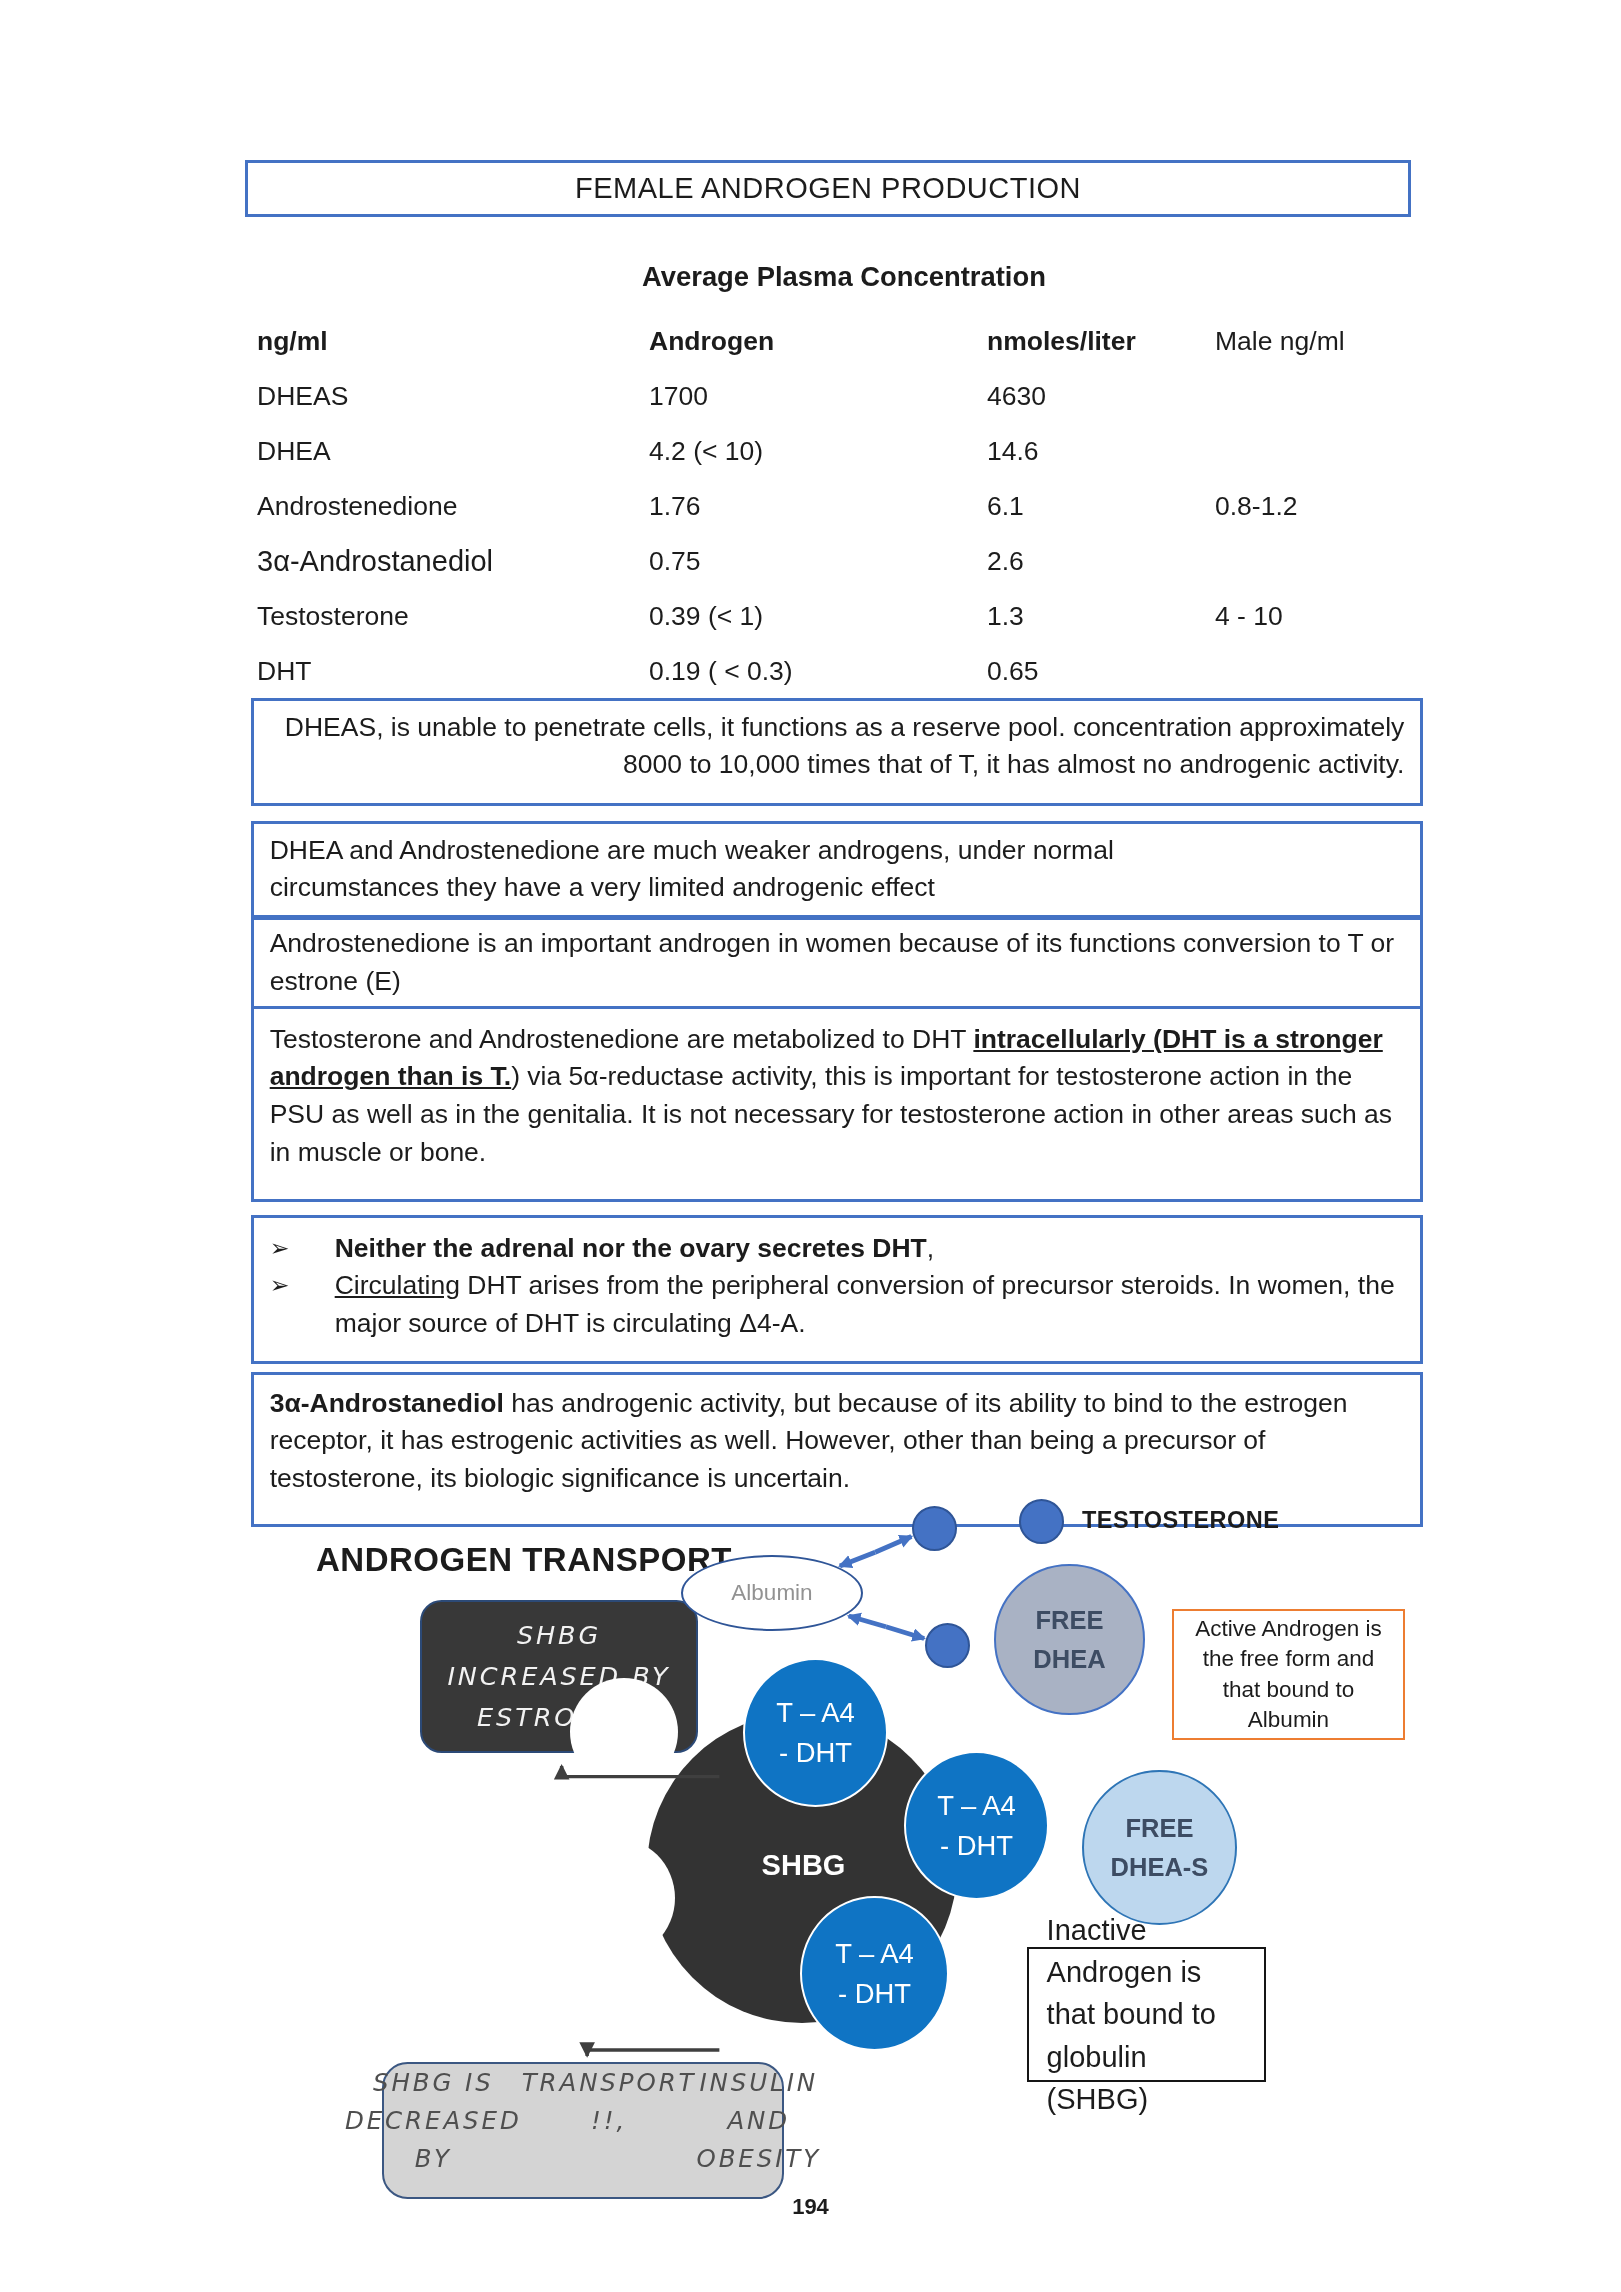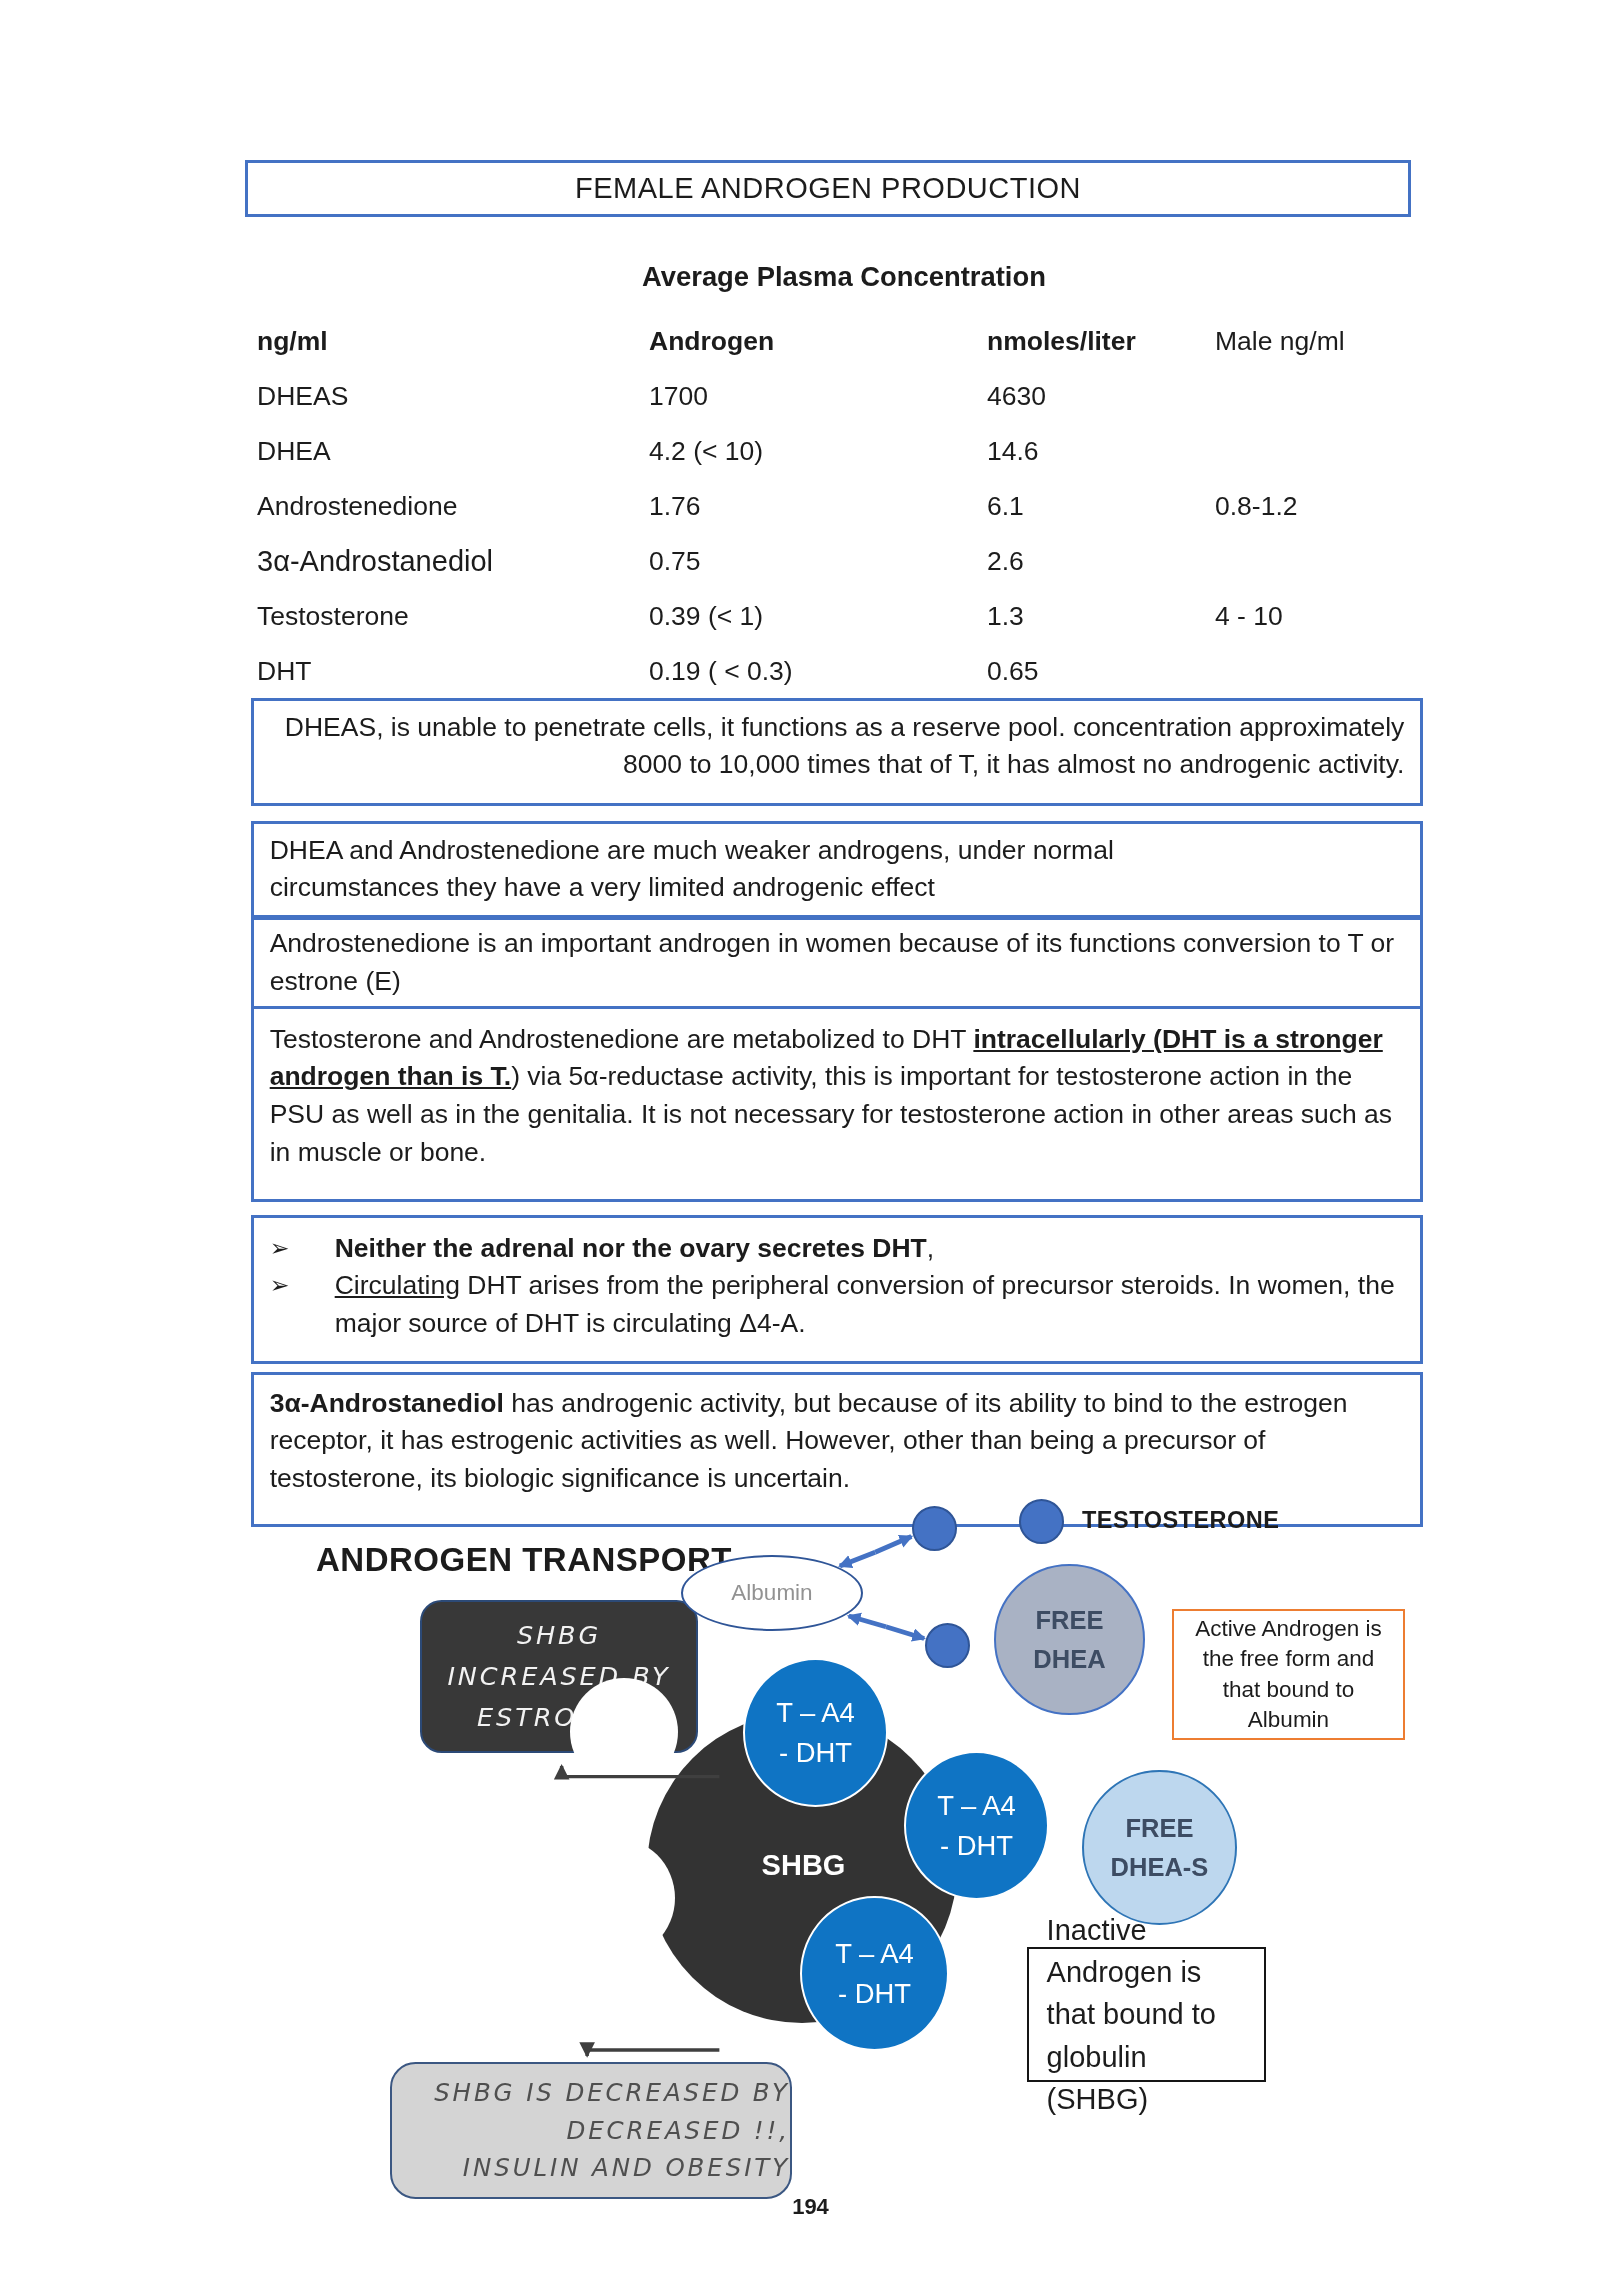--- a/index.html
+++ b/index.html
@@ -34,22 +34,22 @@
   
   .dg-heading{position:absolute;left:316px;top:1541px;font-size:33px;font-weight:bold;letter-spacing:0.5px;}
   .script{font-style:italic;letter-spacing:2.9px;font-family:"DejaVu Sans",sans-serif;}
 
   .box-dark{position:absolute;left:420px;top:1600px;width:278px;height:153px;background:#383838;
             border:2.9px solid #2c4a77;border-radius:21.6px;box-sizing:border-box;color:#f2f2f2;
             display:flex;flex-direction:column;justify-content:center;text-align:center;
             font-size:25.5px;line-height:1.6;}
   .box-gray{position:absolute;left:382px;top:2062px;width:402px;height:137px;background:#d4d4d4;
             border:2.9px solid #3b5782;border-radius:25.5px;box-sizing:border-box;color:#4f4f4f;
-            display:flex;flex-direction:column;justify-content:center;text-align:right;
-            font-size:24.5px;line-height:1.55;margin-left:8px;}
+            display:flex;flex-direction:row;justify-content:center;text-align:center;
+            font-size:24.5px;line-height:1.55;}
   .box-orange{position:absolute;left:1172px;top:1609px;width:233px;height:131px;border:2.9px solid #ed7d31;
             box-sizing:border-box;display:flex;align-items:center;justify-content:center;text-align:center;
             font-size:22.5px;line-height:1.35;padding:5.9px 13.7px;background:#fff;}
   .box-black{position:absolute;left:1027px;top:1947px;width:239px;height:135px;border:2.9px solid #151515;
             box-sizing:border-box;display:flex;align-items:center;justify-content:center;text-align:left;
             font-size:29px;line-height:1.45;padding:5.9px 17.6px;background:#fff;}
 
   .blob{position:absolute;left:647px;top:1713px;width:310px;height:310px;border-radius:50%;
         background:#333333;z-index:1;}
   .notch{position:absolute;background:#ffffff;border-radius:50%;z-index:2;}
@@ -192,21 +192,21 @@
   </svg>
 
   <div class="box-dark script">
     <div>SHBG</div>
     <div>INCREASED BY</div>
     <div>ESTROGEN</div>
   </div>
 
   <div class="box-gray script">
     <div>SHBG IS DECREASED BY</div>
-    <div>DECREASED !!,</div>
+    <div>TRANSPORT !!,</div>
     <div>INSULIN AND OBESITY</div>
   </div>
 
   <div class="ellipse">
     <span>Albumin</span>
   </div>
   <div class="dot d1"></div>
   <div class="dot d2"></div>
   <div class="dot legend"></div>
   <div class="legend-label">TESTOSTERONE</div>

